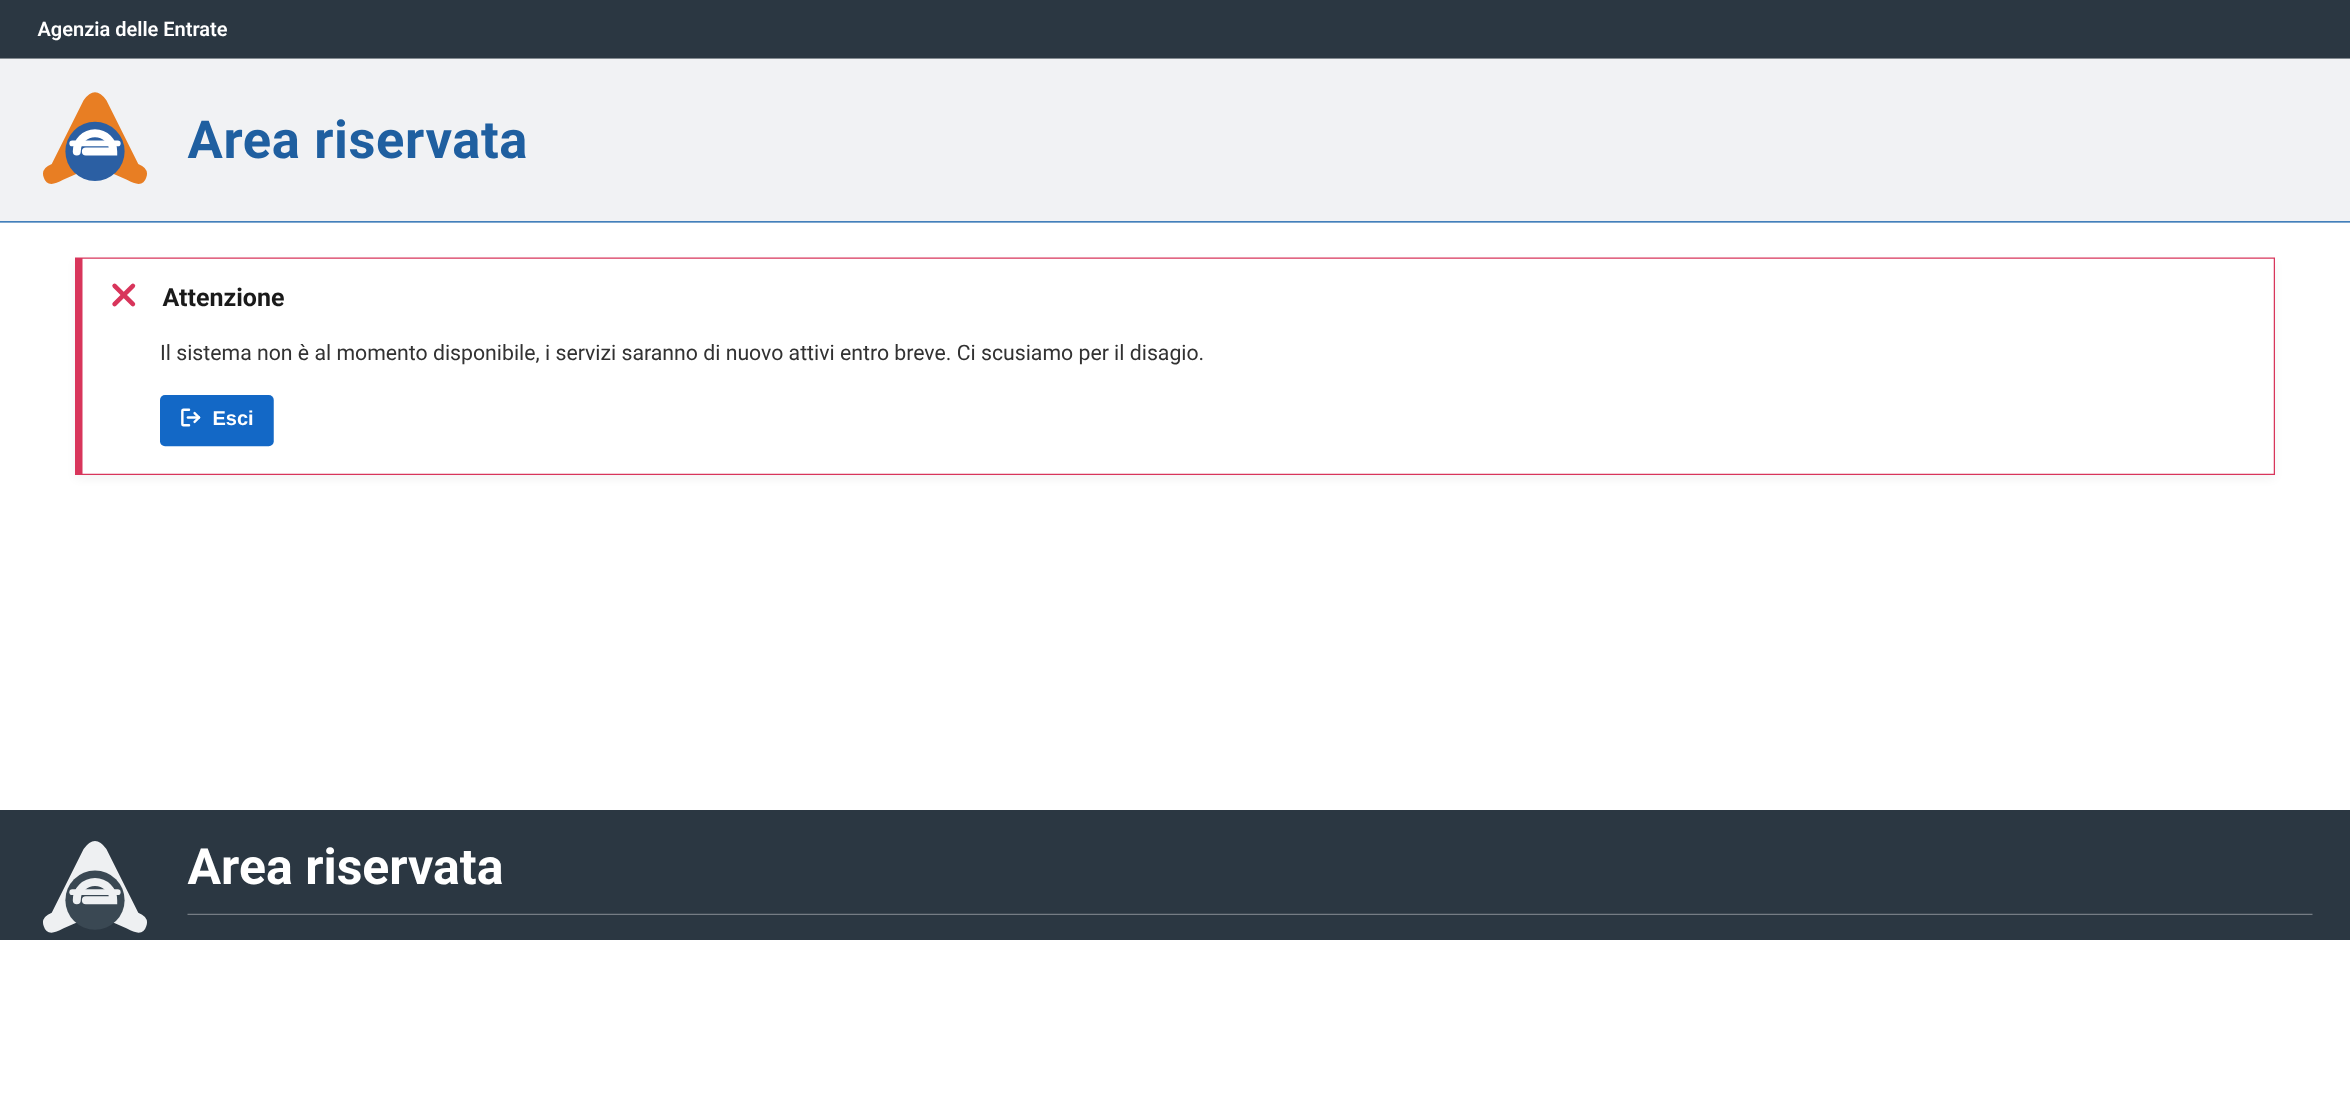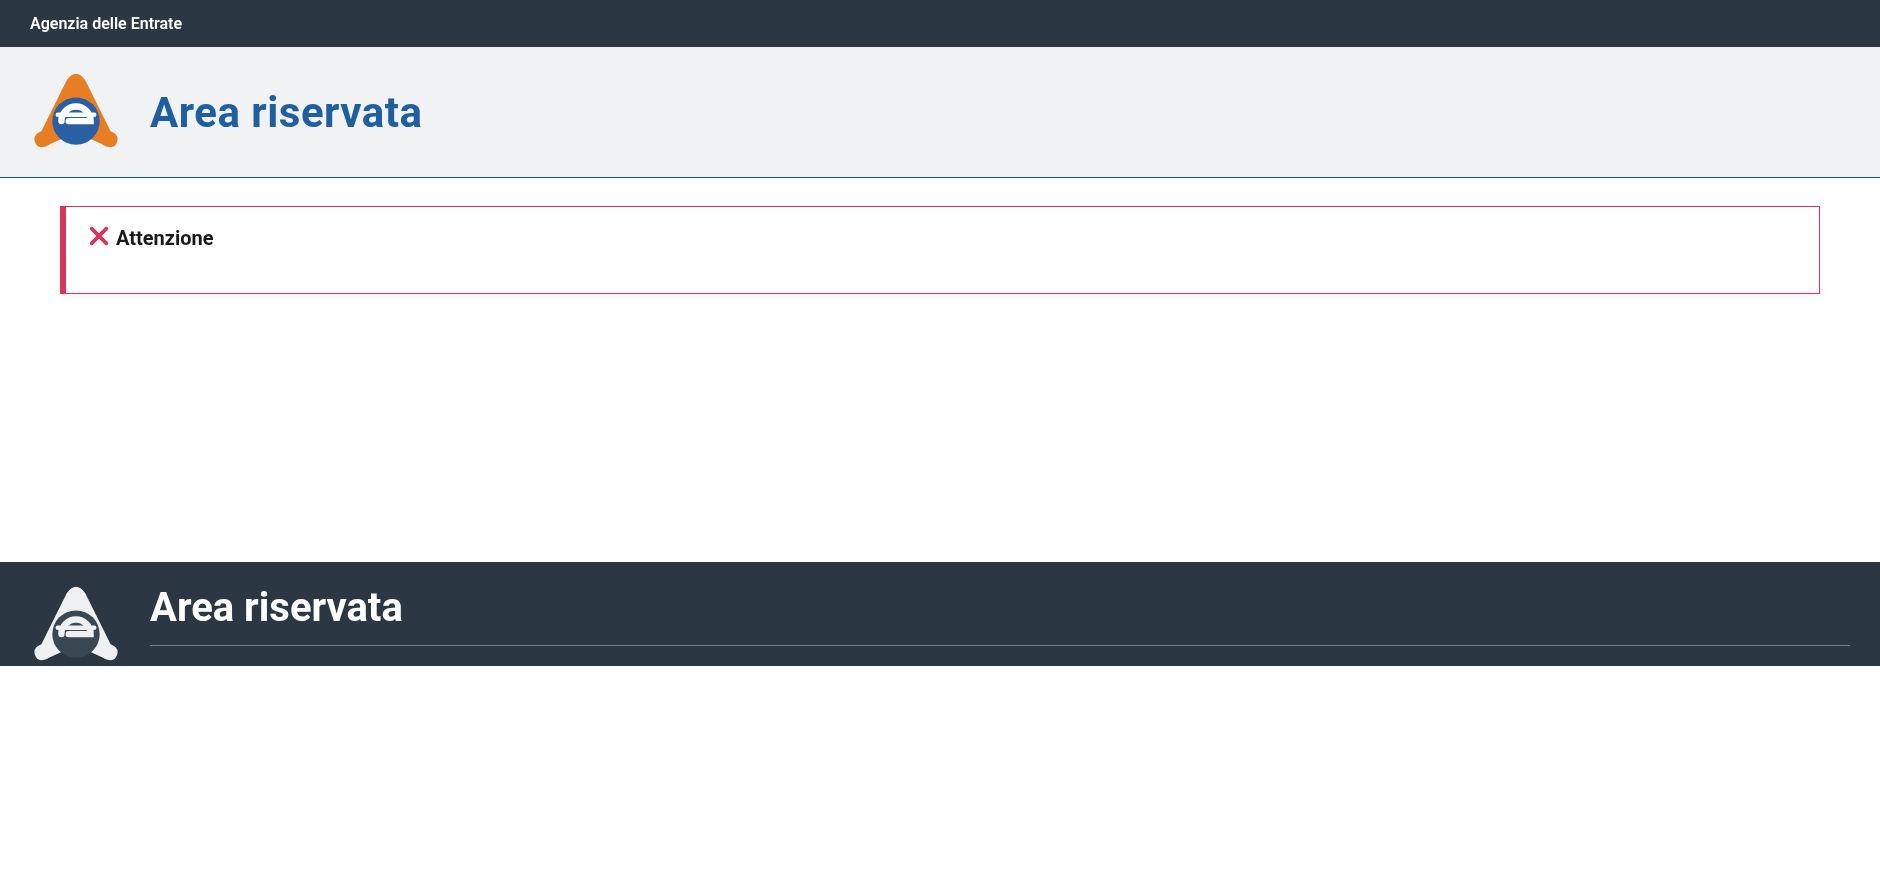--- a/index.html
+++ b/index.html
@@ -44,21 +44,21 @@
   .alert {
     border: 1px solid #d8355b;
     border-left: 6px solid #d8355b;
     background: #ffffff;
     padding: 18px 22px 22px 22px;
     box-shadow: 0 3px 8px rgba(0,0,0,0.05);
   }
   .alert-head {
     display: flex;
     align-items: center;
-    gap: 6px;
+    gap: 20px;
     margin-bottom: 20px;
   }
   .alert-x {
     color: #d8355b;
     flex-shrink: 0;
   }
   .alert-title {
     font-size: 20px;
     font-weight: 700;
     color: #1a1a1a;
@@ -143,20 +143,33 @@
   <div class="alert">
     <div class="alert-head">
       <span class="alert-x">
         <svg width="22" height="22" viewBox="0 0 24 24" fill="none" stroke="#d8355b" stroke-width="4" stroke-linecap="round">
           <line x1="4" y1="4" x2="20" y2="20"></line>
           <line x1="20" y1="4" x2="4" y2="20"></line>
         </svg>
       </span>
       <div class="alert-title">Attenzione</div>
     </div>
+    <div class="alert-body">
+      <p class="alert-msg">Il sistema non è al momento disponibile, i servizi saranno di nuovo attivi entro breve. Ci scusiamo per il disagio.</p>
+      <button class="btn-primary">
+        <span>
+          <svg width="18" height="16" viewBox="0 0 20 18" fill="none" stroke="#ffffff" stroke-width="2.2" stroke-linecap="round" stroke-linejoin="round">
+            <path d="M8 2 H3 a1 1 0 0 0 -1 1 v12 a1 1 0 0 0 1 1 h5"></path>
+            <path d="M13 5 l4 4 -4 4"></path>
+            <line x1="17" y1="9" x2="7" y2="9"></line>
+          </svg>
+        </span>
+        <span>Esci</span>
+      </button>
+    </div>
   </div>
 </div>
 
 <div class="footer">
   <div class="logo-wrap footer-logo">
     <svg viewBox="0 0 100 90" width="92" height="82" aria-hidden="true">
       <path d="M5 78 Q2 70 12 66 L40 10 Q50 -4 60 10 L88 66 Q98 70 95 78 Q92 88 78 80 L60 72 Q50 68 40 72 L22 80 Q8 88 5 78 Z" fill="#eef0f2"></path>
       <circle cx="50" cy="55" r="26" fill="#3a4853"></circle>
       <path d="M34 55 a16 16 0 1 1 32 0 h-24" fill="none" stroke="#eef0f2" stroke-width="7" stroke-linecap="round"></path>
       <path d="M30 48 h40" stroke="#eef0f2" stroke-width="5" stroke-linecap="round"></path>

